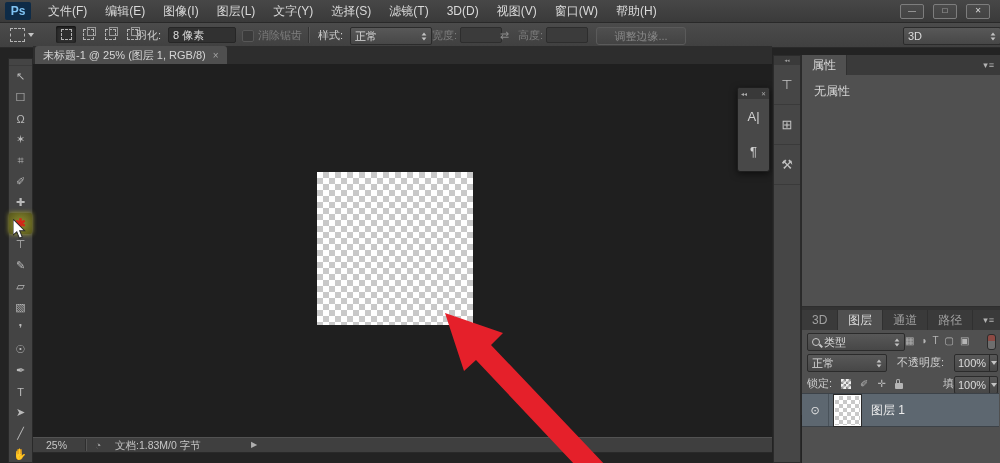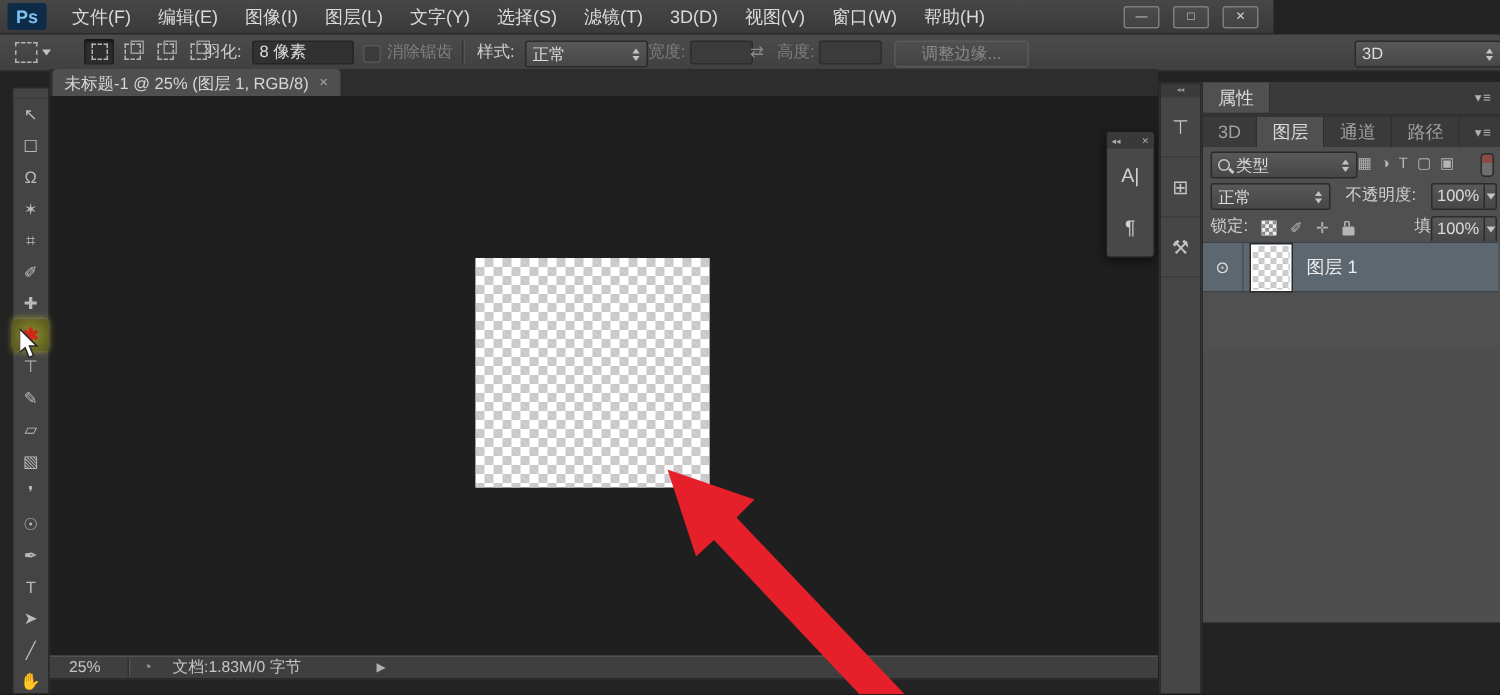--- a/index.html
+++ b/index.html
@@ -1,21 +1,21 @@
 <!DOCTYPE html>
 <html><head>
 <meta charset="utf-8">
 <style>
   html,body{margin:0;padding:0;background:#161616;}
   .app{position:relative;width:1000px;height:463px;background:#232323;overflow:hidden;
        font-family:"Liberation Sans",sans-serif;-webkit-font-smoothing:antialiased;}
   .abs{position:absolute;}
 
   
-  .menubar{position:absolute;left:0;top:0;width:849px;height:22px;
+  .menubar{position:absolute;left:0;top:0;width:1000px;height:22px;
     background:linear-gradient(#474747,#3a3a3a);border-bottom:1px solid #292929;
     display:flex;align-items:center;}
   .pslogo{width:26px;height:18px;margin:0 8px 0 5px;background:#0e2b47;color:#7fc2f2;
     font-size:12px;font-weight:bold;display:flex;align-items:center;justify-content:center;
     border-radius:2px;}
   .menu-item{color:#dadada;font-size:12px;padding:0 9px;line-height:22px;white-space:nowrap;}
   .winctls{position:absolute;right:10px;top:4px;display:flex;gap:9px;}
   .winctl{width:22px;height:13px;border:1px solid #7d7d7d;border-radius:2px;color:#d5d5d5;
     font-size:8px;line-height:12px;text-align:center;background:rgba(255,255,255,.04);}
 
@@ -302,20 +302,23 @@
     <div class="nicon">⊤</div>
     <div class="nicon">⊞</div>
     <div class="nicon">⚒</div>
   </div>
 
   <div class="rdock">
     <div class="ptabbar">
       <span class="ptab active">属性</span>
       <span class="pmenu">▾≡</span>
     </div>
+    <div class="pcontent">
+      <div class="ptext">无属性</div>
+    </div>
     <div class="dockgap"></div>
     <div class="ptabbar">
       <span class="ptab">3D</span>
       <span class="ptab active">图层</span>
       <span class="ptab">通道</span>
       <span class="ptab">路径</span>
       <span class="pmenu">▾≡</span>
     </div>
     <div class="lcontent">
       <div style="left:5px;top:3px;width:88px;" class="combo">

